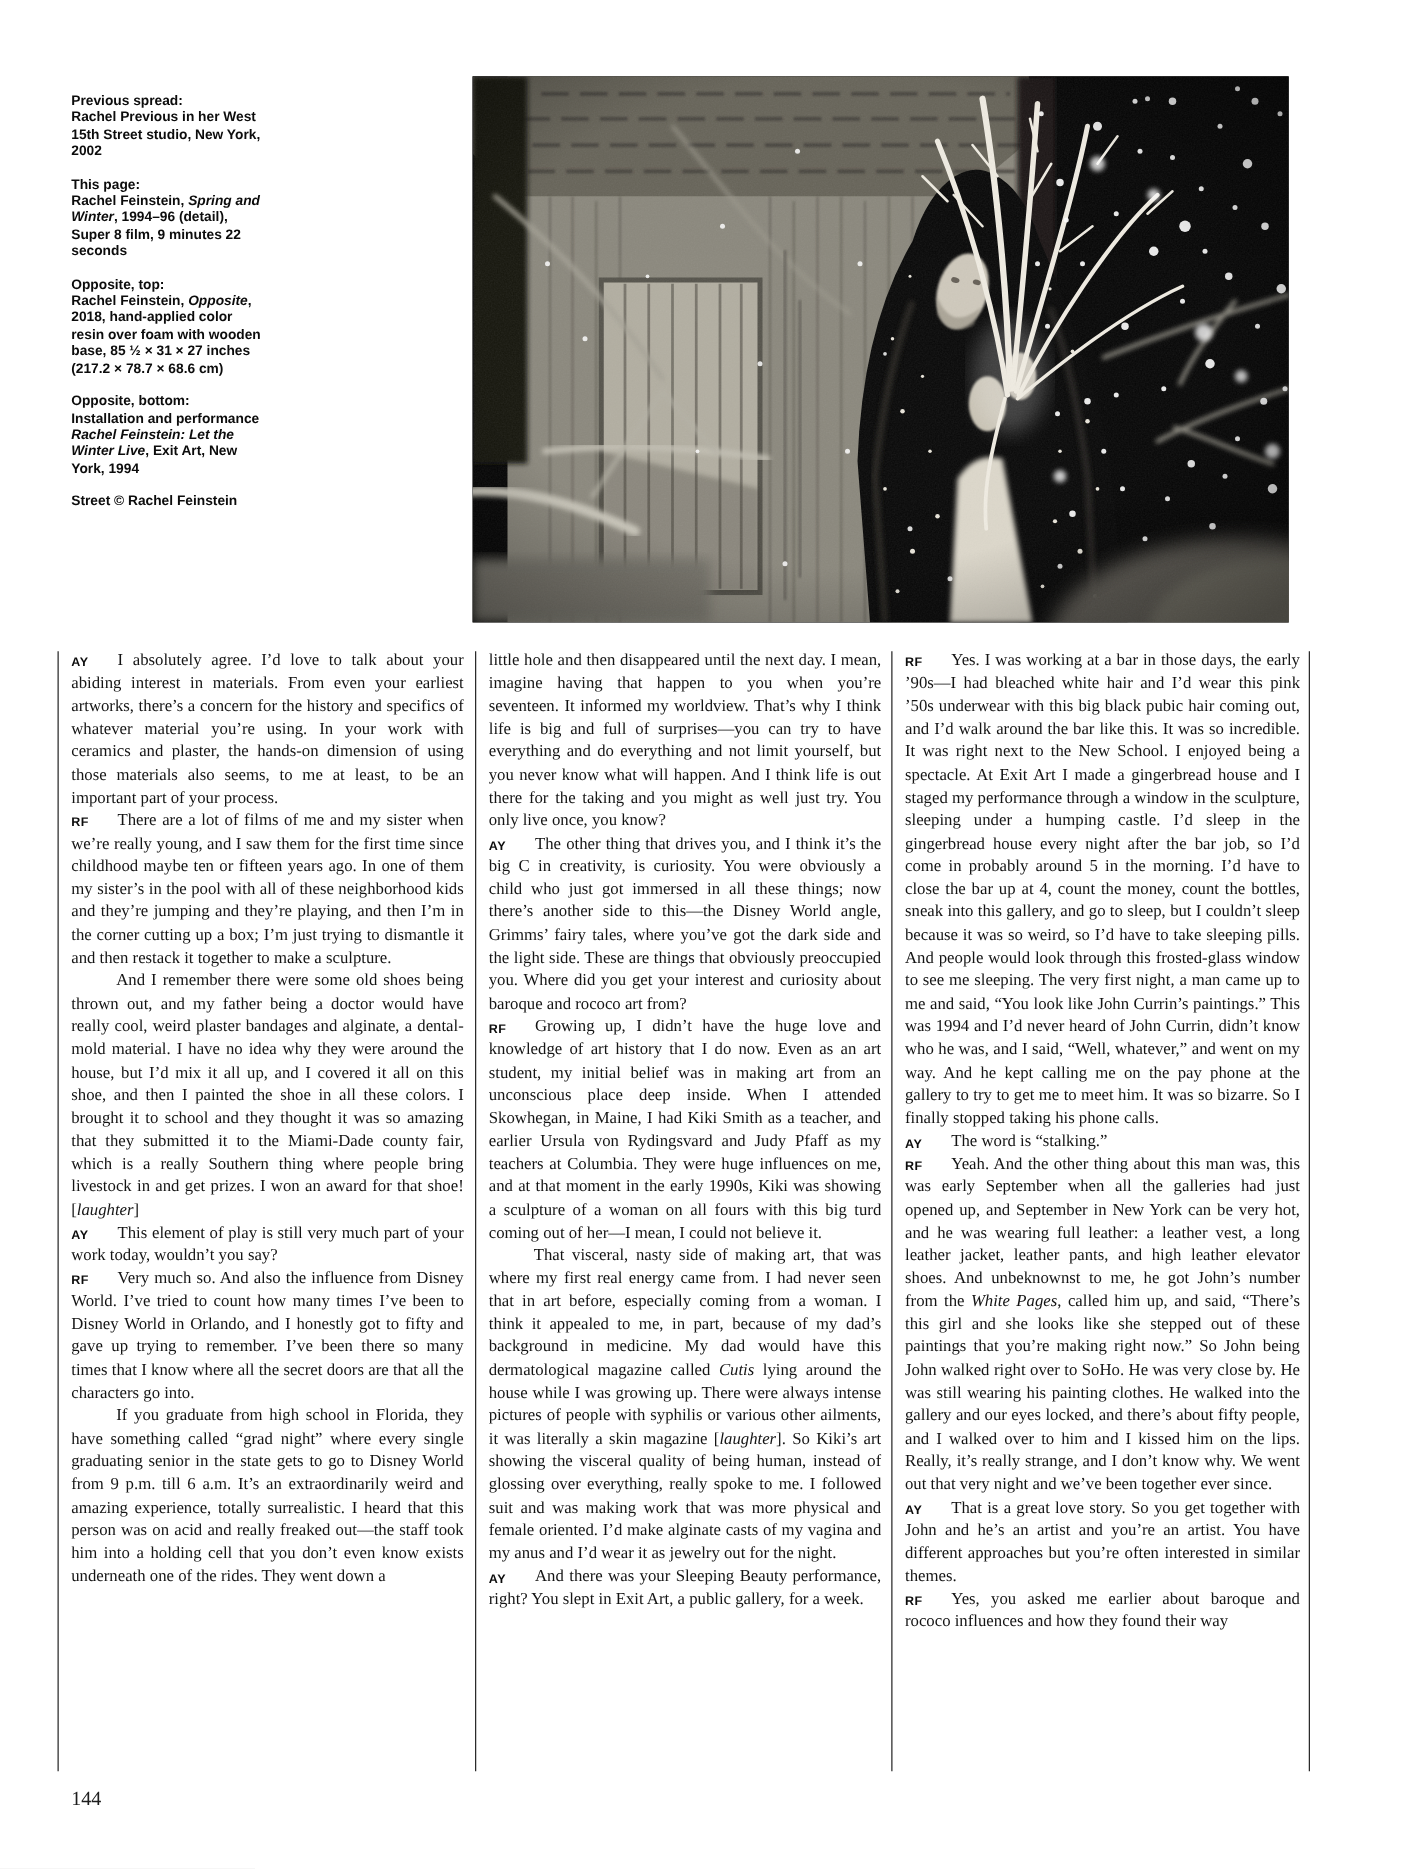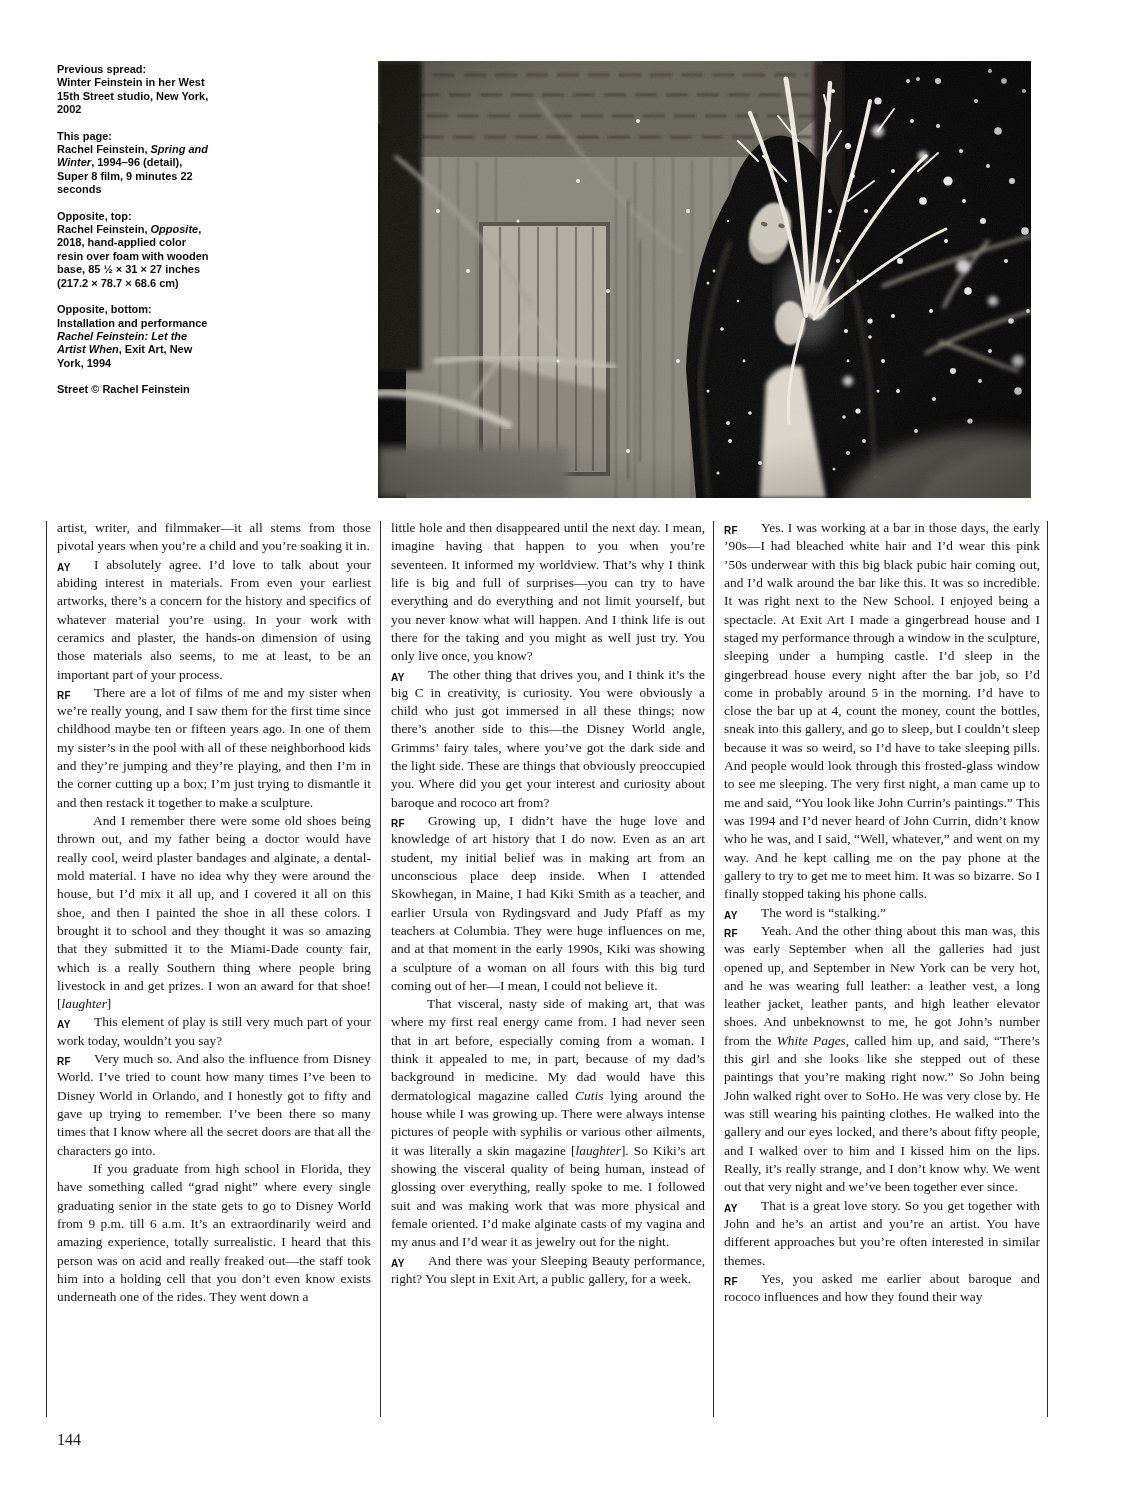--- a/index.html
+++ b/index.html
@@ -11,21 +11,21 @@
     color:#161616;
     overflow:hidden;
   }
   
   .caption{
     position:absolute;left:57px;top:63px;width:222px;
     font-family:"Liberation Sans",sans-serif;
     font-weight:700;font-size:11px;line-height:13.4px;
     color:#0c0c0c;
   }
-  .caption p{margin:0 0 13px 0;}
+  .caption p{margin:12px 0 13px 0;}
   .caption em{font-style:italic;font-weight:700;}
   
   .photo{
     position:absolute;left:378px;top:61px;width:653px;height:437px;
     background:#000;overflow:hidden;
   }
   .photo svg{display:block;}
   
   .rule{position:absolute;top:521px;height:896px;width:1px;background:#2b2b2b;}
   .rule.r1{left:46px;}
@@ -57,24 +57,24 @@
     position:absolute;left:57px;top:1431px;
     font-size:16px;color:#1d1d1d;
   }
 </style>
 </head>
 <body>
 
 <div class="page">
 
   <div class="caption">
-      <p><span>Previous spread:</span><br><span>Winter Feinstein in her West</span><br><span>15th Street studio, New York,</span><br><span>2002</span></p>
+      <p><span>Previous spread:</span><br><span>Rachel Previous in her West</span><br><span>15th Street studio, New York,</span><br><span>2002</span></p>
       <p><span>This page:</span><br><span>Rachel Feinstein, </span><em>Spring and</em><br><em>Winter</em><span>, 1994–96 (detail),</span><br><span>Super 8 film, 9 minutes 22</span><br><span>seconds</span></p>
       <p><span>Opposite, top:</span><br><span>Rachel Feinstein, </span><em>Opposite</em><span>,</span><br><span>2018, hand-applied color</span><br><span>resin over foam with wooden</span><br><span>base, 85 ½ × 31 × 27 inches</span><br><span>(217.2 × 78.7 × 68.6 cm)</span></p>
-      <p><span>Opposite, bottom:</span><br><span>Installation and performance</span><br><em>Rachel Feinstein: Let the</em><br><em>Artist When</em><span>, Exit Art, New</span><br><span>York, 1994</span></p>
+      <p><span>Opposite, bottom:</span><br><span>Installation and performance</span><br><em>Rachel Feinstein: Let the</em><br><em>Winter Live</em><span>, Exit Art, New</span><br><span>York, 1994</span></p>
       <p><span>Street © Rachel Feinstein</span></p>
     </div>
 
   <div class="photo">
     <svg width="653" height="437" viewBox="0 0 653 437" aria-hidden="true">
       <defs>
         <filter id="b1">
             <feGaussianBlur stdDeviation="0.9"></feGaussianBlur>
           </filter>
         <filter id="b2">
@@ -275,21 +275,20 @@
       <rect width="653" height="437" fill="url(#vig)"></rect>
     </svg>
   </div>
 
   <div class="rule r1"></div>
   <div class="rule r2"></div>
   <div class="rule r3"></div>
   <div class="rule r4"></div>
 
   <div class="col c1">
-      <p class="cont"><span>artist, writer, and filmmaker—it all stems from those pivotal years when you’re a child and you’re soaking it in.</span></p>
       <p class="turn"><span class="speaker">AY</span><span>I absolutely agree. I’d love to talk about your abiding interest in materials. From even your earliest artworks, there’s a concern for the history and specifics of whatever material you’re using. In your work with ceramics and plaster, the hands-on dimension of using those materials also seems, to me at least, to be an important part of your process.</span></p>
       <p class="turn"><span class="speaker">RF</span><span>There are a lot of films of me and my sister when we’re really young, and I saw them for the first time since childhood maybe ten or fifteen years ago. In one of them my sister’s in the pool with all of these neighborhood kids and they’re jumping and they’re playing, and then I’m in the corner cutting up a box; I’m just trying to dismantle it and then restack it together to make a sculpture.</span></p>
       <p class="indent"><span>And I remember there were some old shoes being thrown out, and my father being a doctor would have really cool, weird plaster bandages and alginate, a dental-mold material. I have no idea why they were around the house, but I’d mix it all up, and I covered it all on this shoe, and then I painted the shoe in all these colors. I brought it to school and they thought it was so amazing that they submitted it to the Miami-Dade county fair, which is a really Southern thing where people bring livestock in and get prizes. I won an award for that shoe! [</span><em>laughter</em><span>]</span></p>
       <p class="turn"><span class="speaker">AY</span><span>This element of play is still very much part of your work today, wouldn’t you say?</span></p>
       <p class="turn"><span class="speaker">RF</span><span>Very much so. And also the influence from Disney World. I’ve tried to count how many times I’ve been to Disney World in Orlando, and I honestly got to fifty and gave up trying to remember. I’ve been there so many times that I know where all the secret doors are that all the characters go into.</span></p>
       <p class="indent"><span>If you graduate from high school in Florida, they have something called “grad night” where every single graduating senior in the state gets to go to Disney World from 9 p.m. till 6 a.m. It’s an extraordinarily weird and amazing experience, totally surrealistic. I heard that this person was on acid and really freaked out—the staff took him into a holding cell that you don’t even know exists underneath one of the rides. They went down a</span></p>
     </div>
   <div class="col c2">
       <p class="cont"><span>little hole and then disappeared until the next day. I mean, imagine having that happen to you when you’re seventeen. It informed my worldview. That’s why I think life is big and full of surprises—you can try to have everything and do everything and not limit yourself, but you never know what will happen. And I think life is out there for the taking and you might as well just try. You only live once, you know?</span></p>
       <p class="turn"><span class="speaker">AY</span><span>The other thing that drives you, and I think it’s the big C in creativity, is curiosity. You were obviously a child who just got immersed in all these things; now there’s another side to this—the Disney World angle, Grimms’ fairy tales, where you’ve got the dark side and the light side. These are things that obviously preoccupied you. Where did you get your interest and curiosity about baroque and rococo art from?</span></p>

